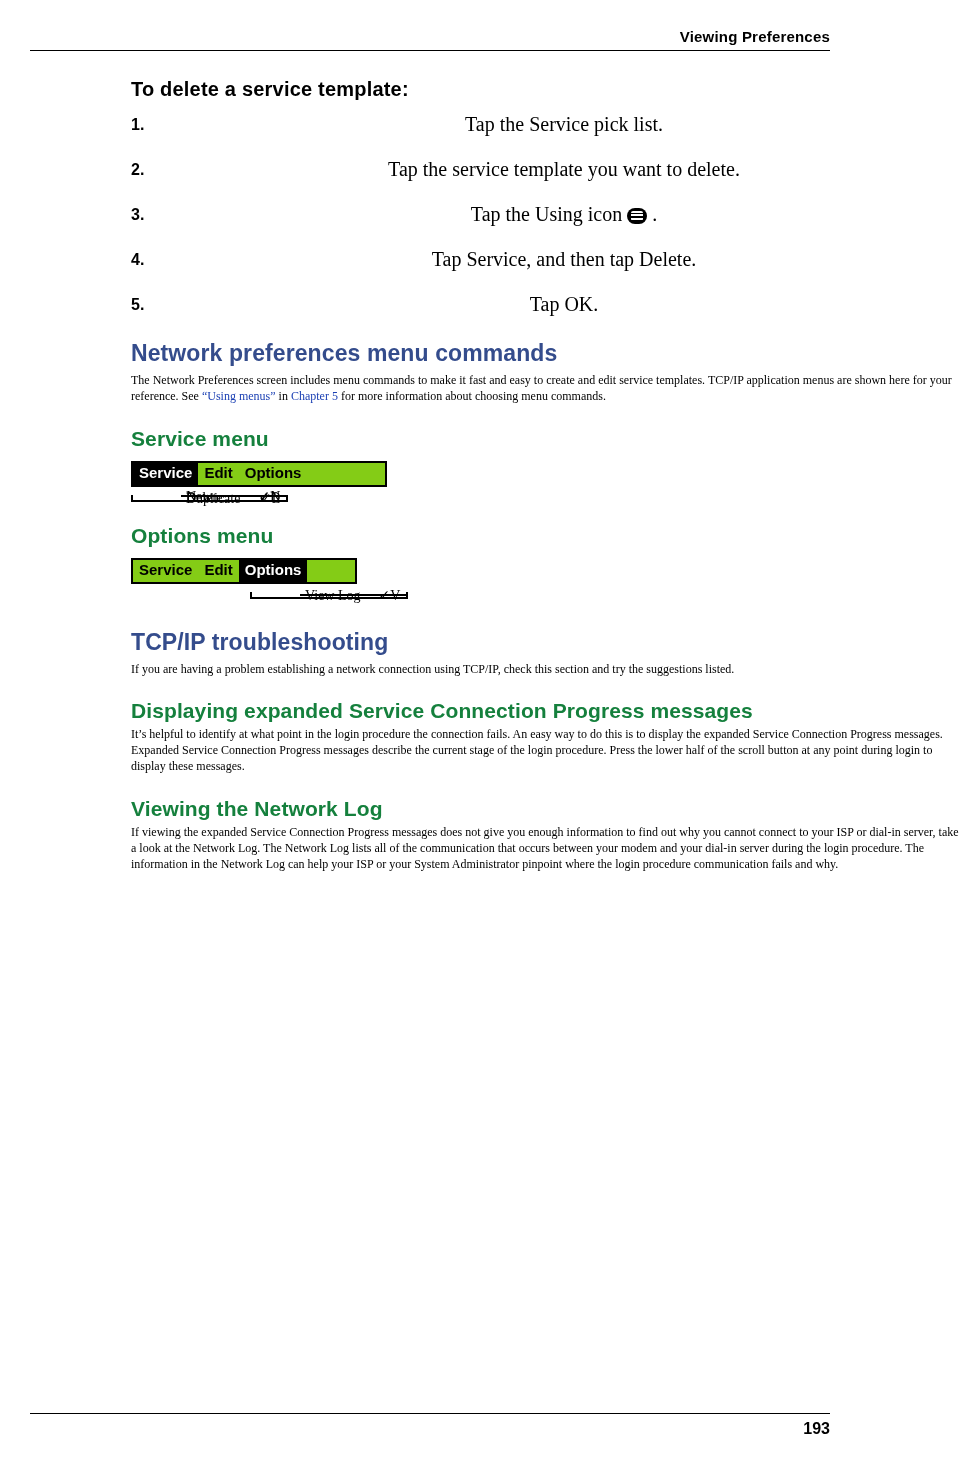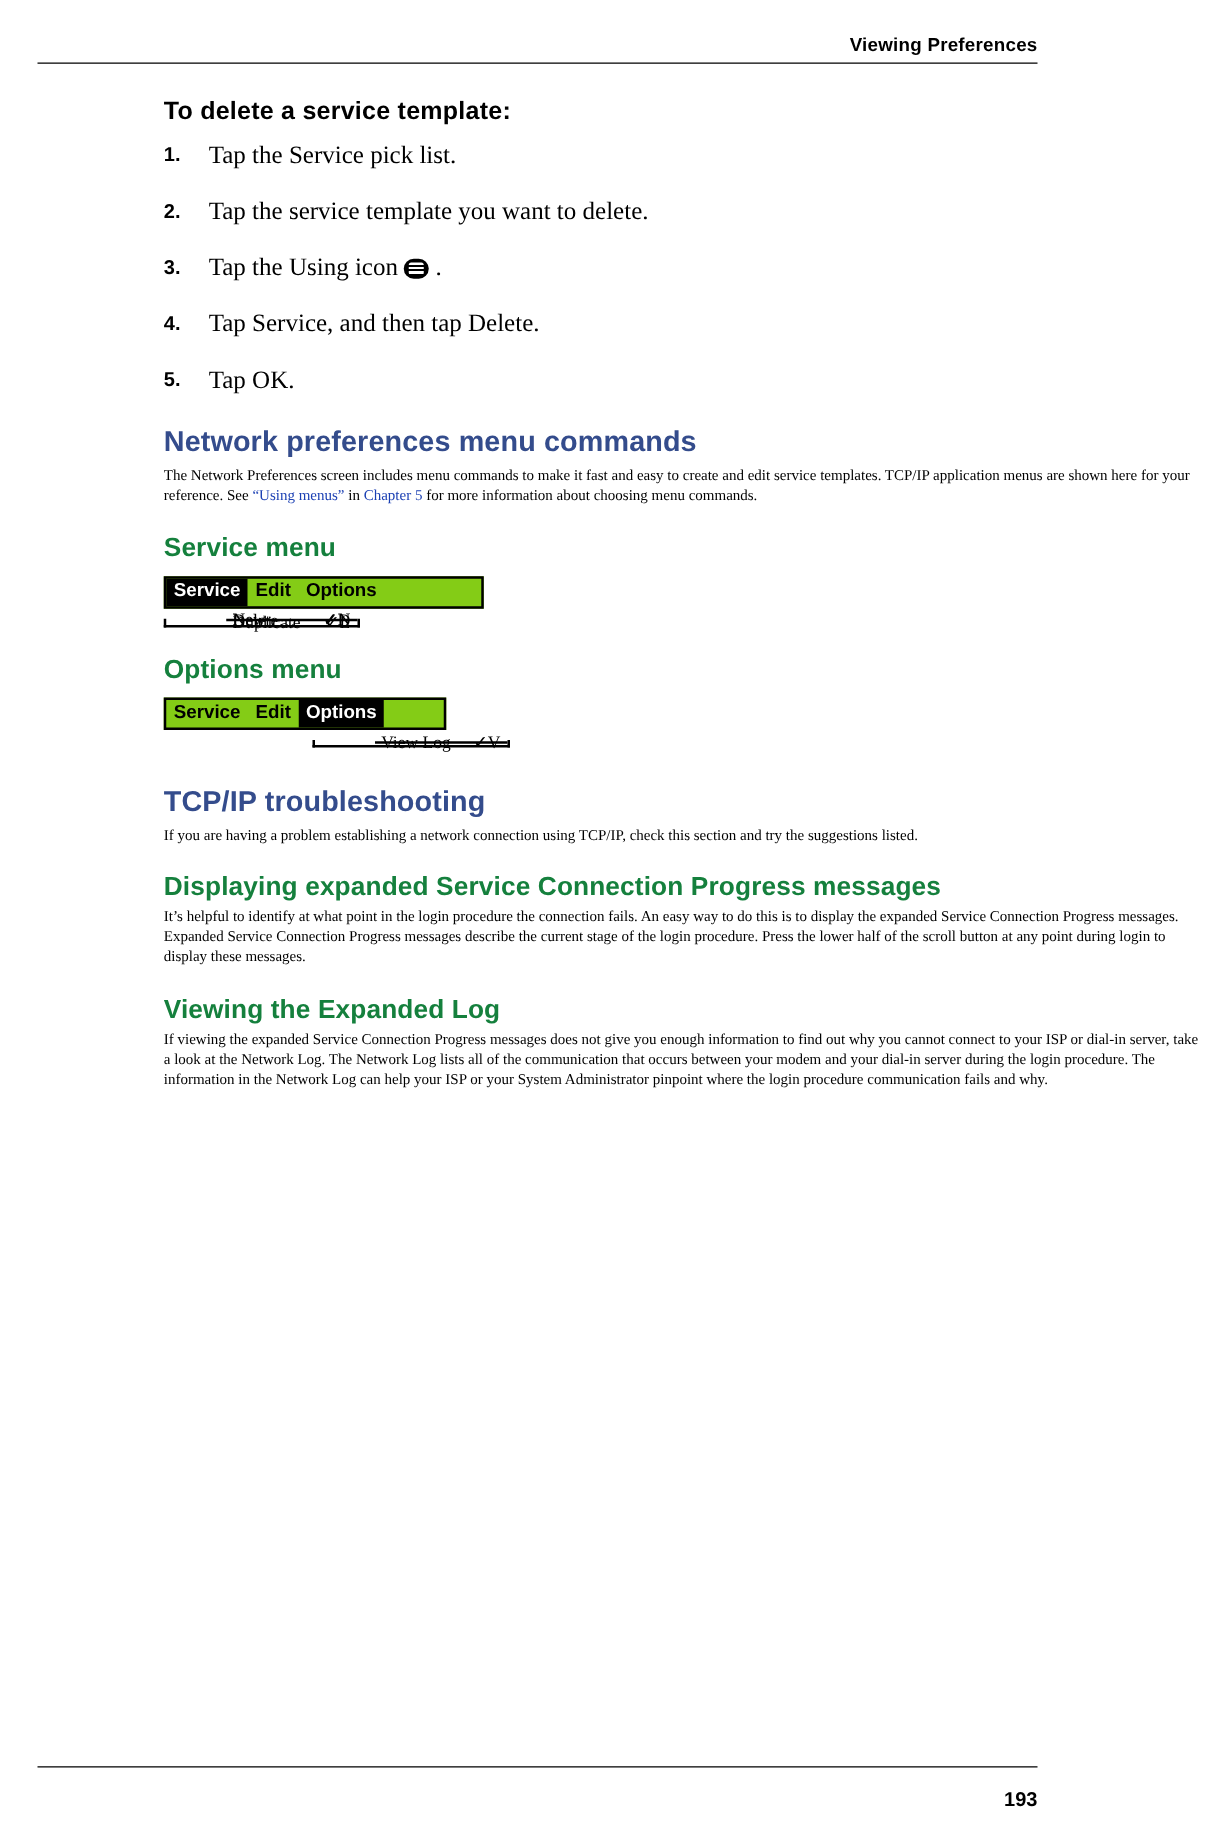--- a/index.html
+++ b/index.html
@@ -56,20 +56,21 @@
     padding: 0;
     counter-reset: step;
   }
   ol.steps > li {
     counter-increment: step;
     position: relative;
     padding-left: 36px;
     font-size: 20px;
     line-height: 1.35;
     margin: 10px 0 18px 0;
+    text-align: center;
   }
   ol.steps > li::before {
     content: counter(step) ".";
     position: absolute;
     left: 0;
     top: 3px;
     font-family: Arial, Helvetica, sans-serif;
     font-weight: bold;
     font-size: 16px;
   }
@@ -158,21 +159,21 @@
   }
   .footer-rule {
     position: absolute;
     left: 30px; right: 30px;
     bottom: 52px;
     border-top: 1px solid #000;
   }
   .page-num {
     position: absolute;
     right: 30px;
-    bottom: 16px;
+    bottom: 28px;
     font-family: Arial, Helvetica, sans-serif;
     font-weight: bold;
     font-size: 16px;
   }
 </style>
 </head>
 <body>
 
 <div class="page">
   <div class="header-right">Viewing Preferences</div>
@@ -252,19 +253,19 @@
         </div>
       </div>
     </div>
 
     <div class="h-section" style="margin-top:30px;">TCP/IP troubleshooting</div>
     <p class="body">If you are having a problem establishing a network connection using TCP/IP, check this section and try the suggestions listed.</p>
 
     <div class="h-sub">Displaying expanded Service Connection Progress messages</div>
     <p class="body">It’s helpful to identify at what point in the login procedure the connection fails. An easy way to do this is to display the expanded Service Connection Progress messages. Expanded Service Connection Progress messages describe the current stage of the login procedure. Press the lower half of the scroll button at any point during login to display these messages.</p>
 
-    <div class="h-sub">Viewing the Expanded Log</div>
+    <div class="h-sub">Viewing the Network Log</div>
     <p class="body">If viewing the expanded Service Connection Progress messages does not give you enough information to find out why you cannot connect to your ISP or dial-in server, take a look at the Network Log. The Network Log lists all of the communication that occurs between your modem and your dial-in server during the login procedure. The information in the Network Log can help your ISP or your System Administrator pinpoint where the login procedure communication fails and why.</p>
   </div>
 
   <div class="footer-rule"></div>
   <div class="page-num">193</div>
 </div>
 
 </body></html>

